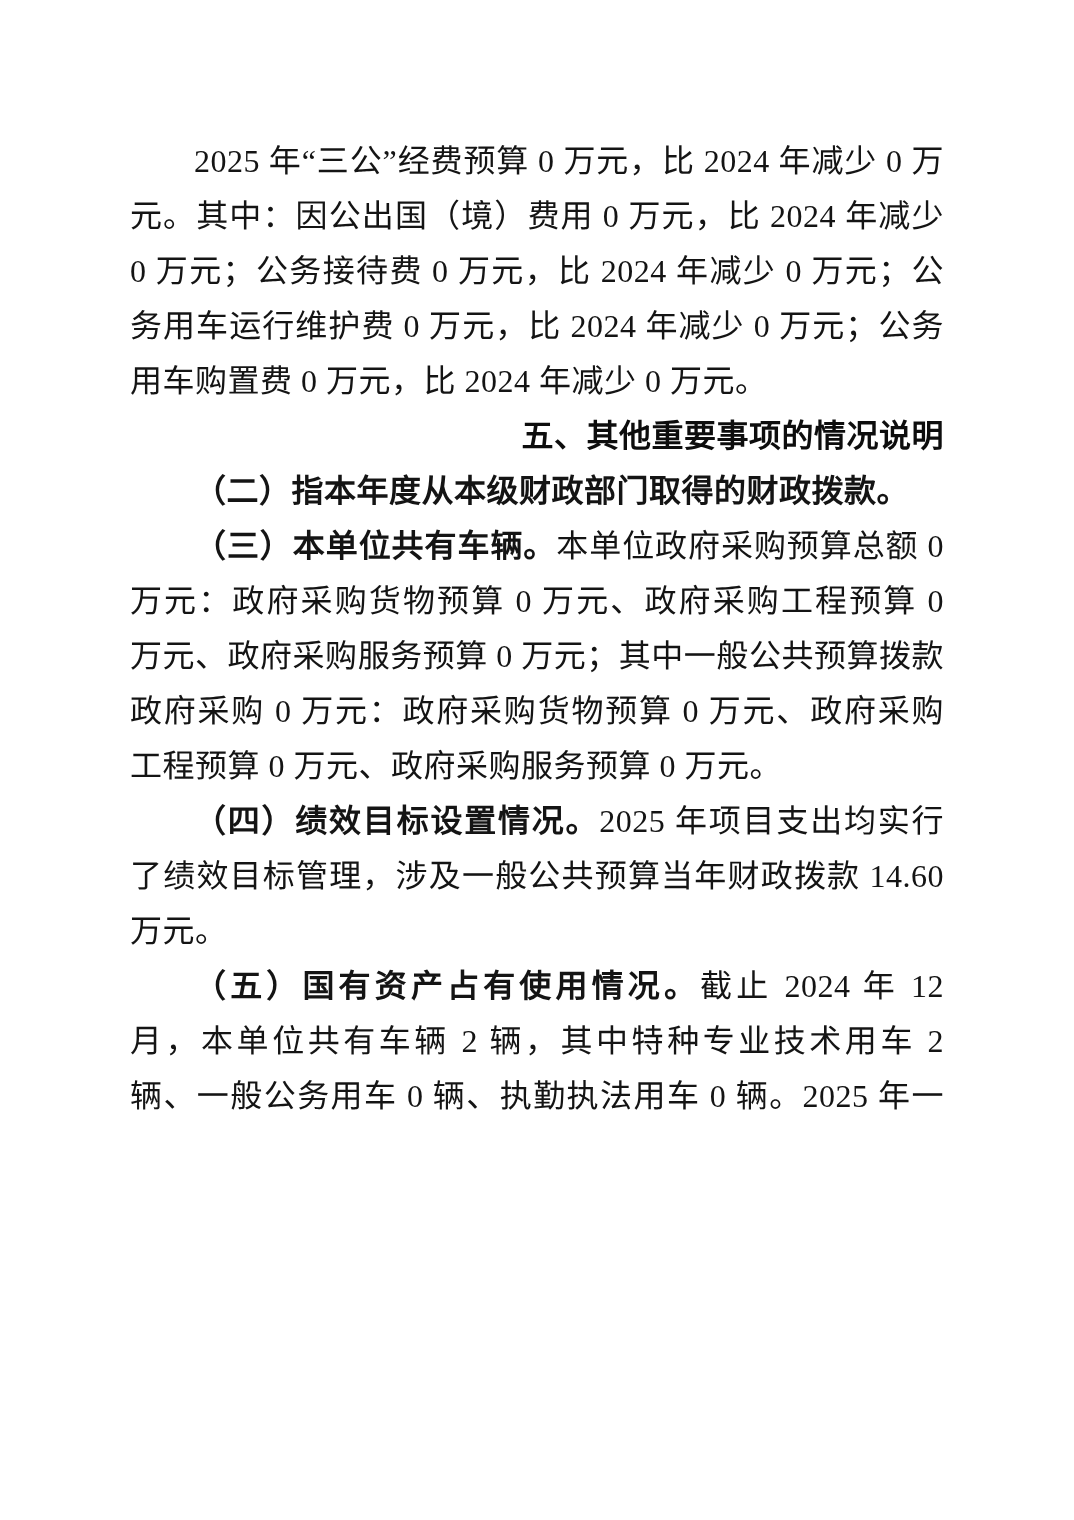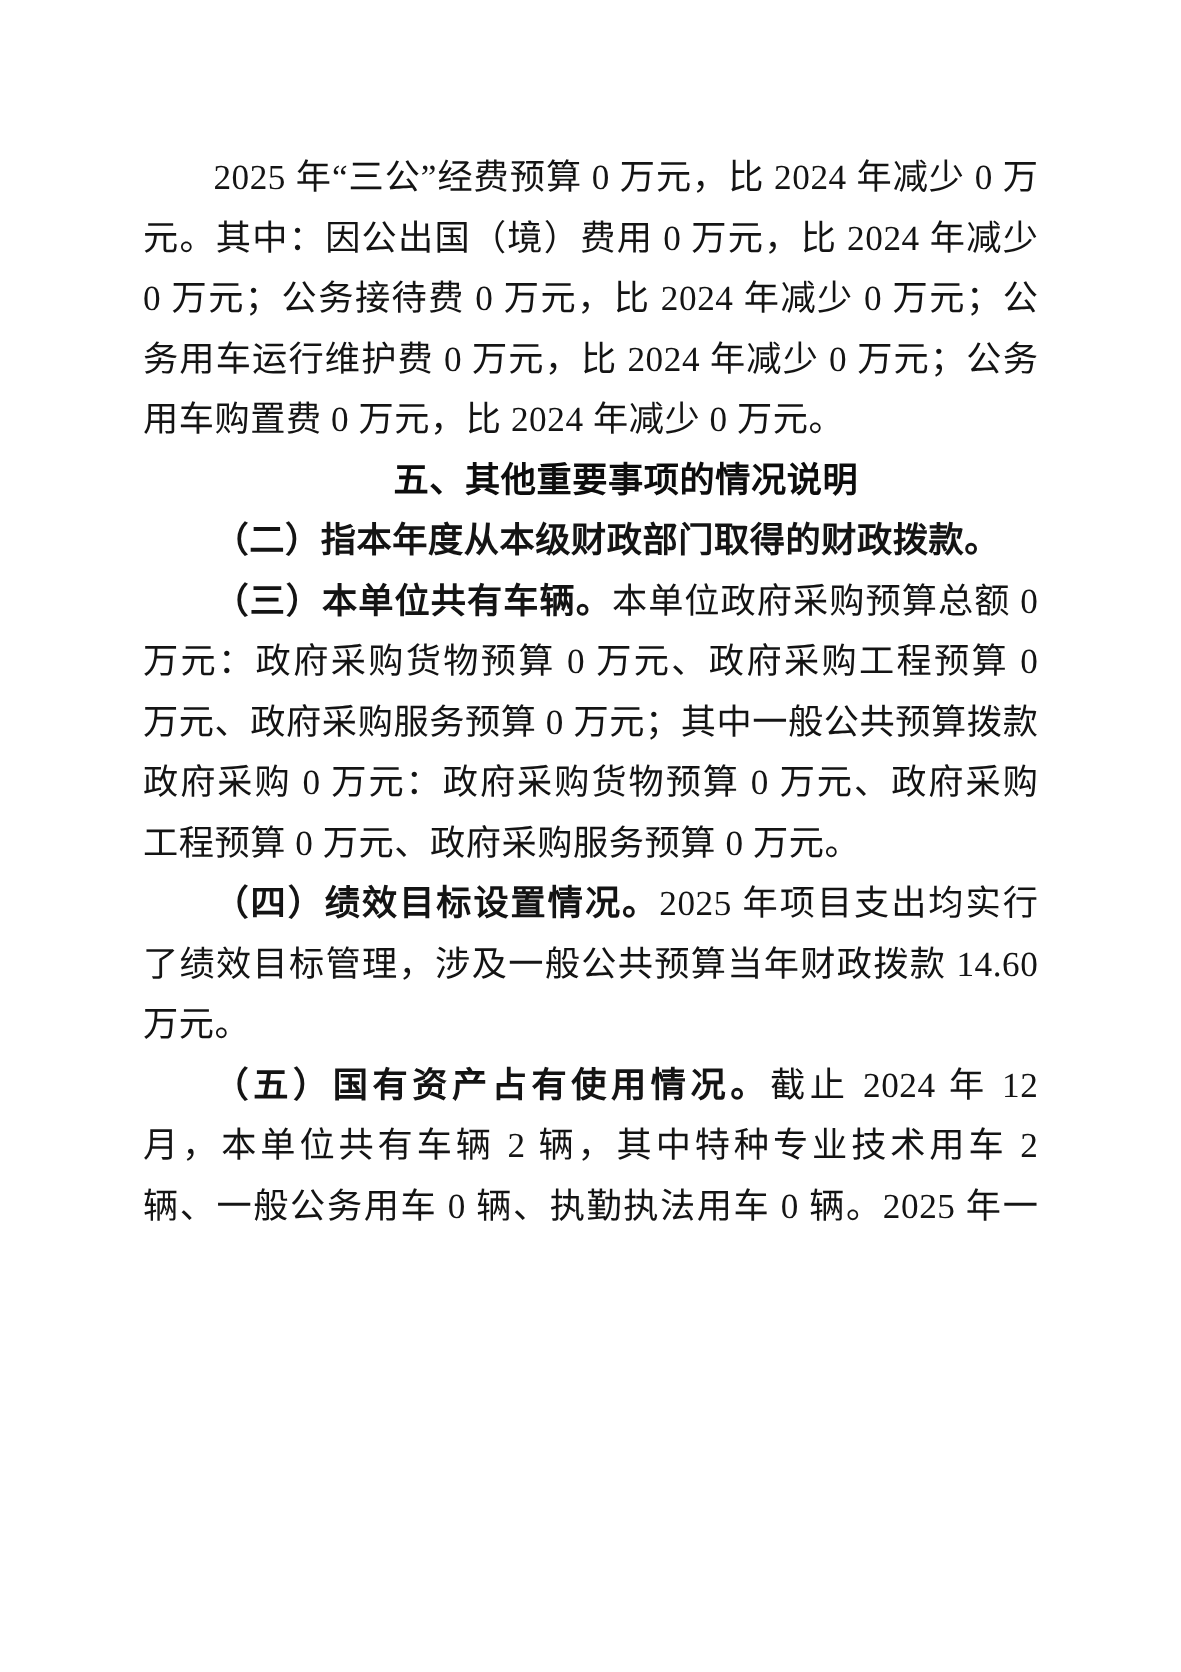--- a/index.html
+++ b/index.html
@@ -19,21 +19,21 @@
     font-size: 32px;
     line-height: 55px;
     text-align: justify;
     text-indent: 2em;
     font-family: "Liberation Serif", "DejaVu Serif", serif;
     letter-spacing: 0.5px;
   }
   .doc p.section-heading {
     font-family: "Liberation Sans", "DejaVu Sans", sans-serif;
     font-weight: bold;
-    text-align: center;
+    text-align: right;
     color: #0d0d0d;
   }
   .run-bold { font-weight: bold; }
   .run-normal { font-weight: normal; }
 </style>
 </head>
 <body>
 
 <div class="page">
   <div class="doc">

